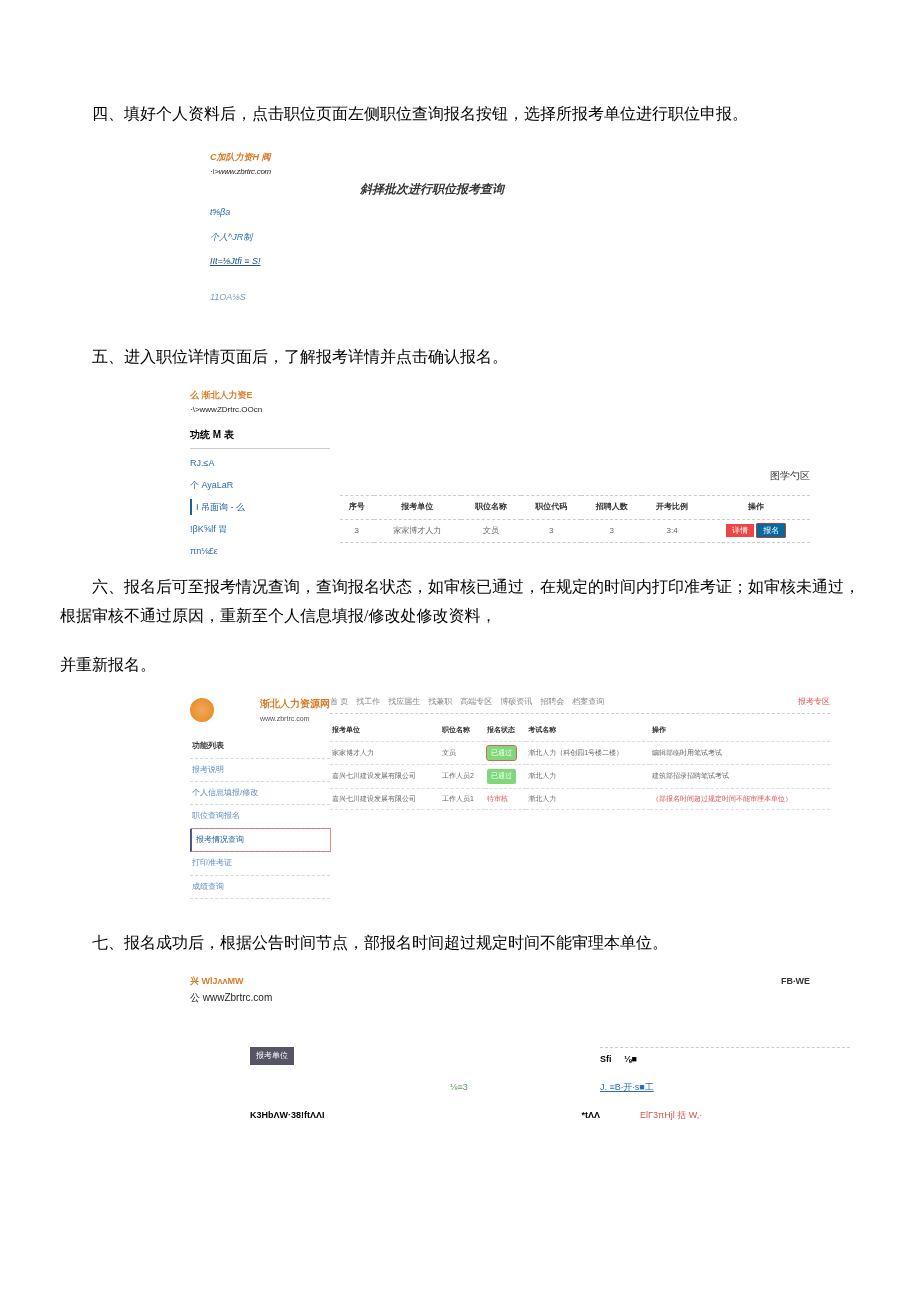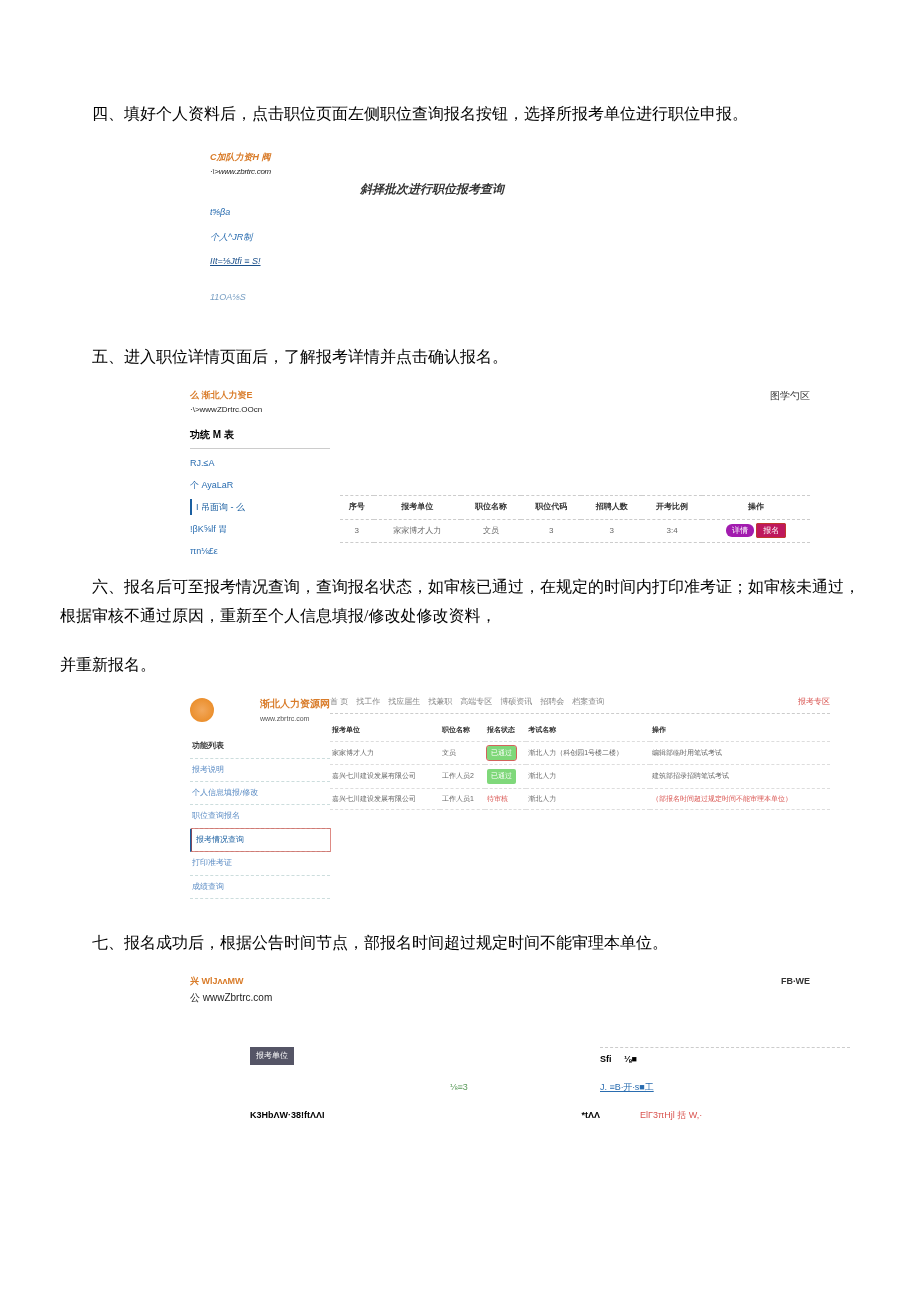--- a/index.html
+++ b/index.html
@@ -27,34 +27,34 @@
     .logo-line2 { color: #222; font-size: 8px; letter-spacing: -0.3px; }
     .fig4 .menu { margin-top: 25px; }
     .fig4 .menu div { color: #2a6db0; font-size: 9px; margin: 8px 0; }
     .fig4 .menu .underlined { text-decoration: underline; color: #1a4f8a; }
     .fig4 .menu .spaced { margin-top: 20px; color: #7aa0c4; }
     .fig4 .main { flex: 1; font-size: 12px; padding-top: 35px; }
     .fig4 .main .title { font-weight: bold; color: #333; }
 
     
     .fig5 { font-family: Arial, sans-serif; width: 620px; margin-left: 130px; }
-    .fig5 .topbar { display: flex; justify-content: space-between; align-items: flex-start; }
+    .fig5 .topbar { display: flex; justify-content: space-between; align-items: center; }
     .fig5 .sidebar { width: 140px; font-size: 9px; }
     .fig5 .logo .l1 { color: #d97c2a; font-weight: bold; font-size: 9px; }
     .fig5 .logo .l2 { font-size: 8px; color: #222; }
     .fig5 .section-title { font-size: 10px; font-weight: bold; margin: 8px 0 5px 0; border-bottom: 1px solid #ccc; padding-bottom: 4px; }
     .fig5 .menu div { color: #2a6db0; font-size: 9px; margin: 6px 0; }
     .fig5 .menu .hl { border-left: 2px solid #1a5fa0; padding-left: 4px; color: #1a5fa0; }
     .fig5 .right-top { font-size: 10px; color: #333; }
     .fig5 .table-wrap { margin-left: 150px; font-size: 8px; }
     .fig5 table { width: 100%; border-collapse: collapse; }
     .fig5 th, .fig5 td { padding: 4px 2px; text-align: center; color: #666; border-top: 1px dashed #ccc; border-bottom: 1px dashed #ccc; }
     .fig5 th { color: #333; font-weight: bold; }
-    .btn-blue { background: #a21caf; color: #fff; font-size: 8px; padding: 2px 6px; border-radius: 6px; }
-    .btn-red { background: #be185d; color: #fff; font-size: 8px; padding: 2px 6px; border-radius: 2px; border: 1px solid #c0392b; }
+    .btn-blue { background: #ef4444; color: #fff; font-size: 8px; padding: 2px 6px; border-radius: 0; }
+    .btn-red { background: #0369a1; color: #fff; font-size: 8px; padding: 2px 6px; border-radius: 2px; border: 1px solid #c0392b; }
 
     
     .fig6 { font-family: Arial, sans-serif; width: 640px; margin-left: 130px; display: flex; }
     .fig6 .sidebar { width: 140px; font-size: 8px; }
     .fig6 .logo-img { display: flex; align-items: center; gap: 20px; justify-content: space-between; }
     .fig6 .logo-circle { width: 24px; height: 24px; border-radius: 50%; background: radial-gradient(circle, #f2a85c, #e8851a); }
     .fig6 .logo-text .l1 { color: #d97c2a; font-weight: bold; font-size: 10px; }
     .fig6 .logo-text .l2 { font-size: 7px; color: #555; }
     .fig6 .menu { margin-top: 10px; }
     .fig6 .menu div { color: #5a8bc4; font-size: 8px; padding: 4px 2px; border-bottom: 1px dashed #cdd; }

